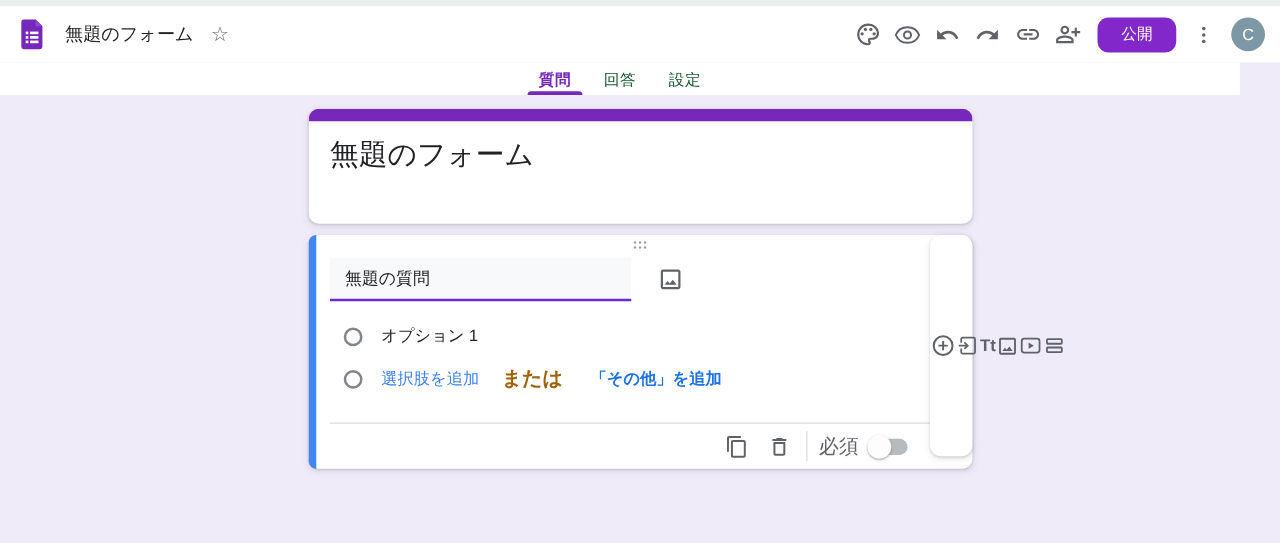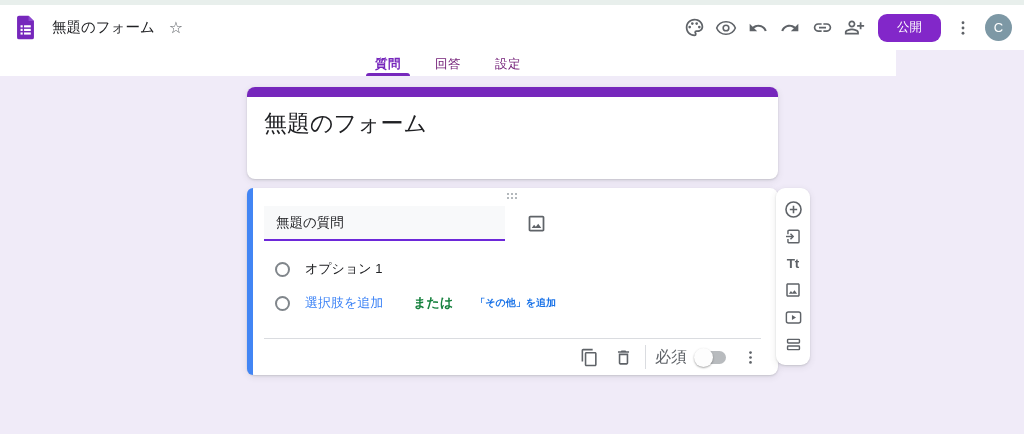--- a/index.html
+++ b/index.html
@@ -12,22 +12,22 @@
   .logo-btn { width:30px; height:30px; display:flex; align-items:center; justify-content:center; cursor:pointer; }
   .doc-title { font-size:14.5px; color:#202124; margin-left:8px; padding:2px 4px; }
   .star { font-size:16px; color:#5f6368; margin-left:10px; cursor:pointer; }
   .header-right { margin-left:auto; display:flex; align-items:center; gap:0; }
   .icon-btn { width:32px; height:32px; border:none; background:transparent; border-radius:50%; display:flex; align-items:center; justify-content:center; cursor:pointer; }
   .icon-btn svg { display:block; }
   .publish-btn { margin:0 6px 0 8px; height:28px; padding:0 19px; background:#8227c9; color:#fff; border:none; border-radius:9px; font-size:12.5px; font-family:inherit; cursor:pointer; display:flex; align-items:center; }
   .avatar { width:27px; height:27px; border-radius:50%; background:#7d98a5; color:#fff; font-size:13px; display:flex; align-items:center; justify-content:center; margin-left:6px; cursor:pointer; }
 
   
-  .tabbar { position:absolute; top:50px; left:0; width:896px; height:26px; background:#fff; display:flex; justify-content:center; gap:28px; }
-  .tab { position:relative; height:26px; padding:2px 3px 0; font-size:12.5px; color:#701a75; background:none; border:none; font-family:inherit; cursor:pointer; letter-spacing:.5px; }
+  .tabbar { position:absolute; top:50px; left:0; width:992px; height:26px; background:#fff; display:flex; justify-content:center; gap:20px; }
+  .tab { position:relative; height:26px; padding:2px 3px 0; font-size:12.5px; color:#14532d; background:none; border:none; font-family:inherit; cursor:pointer; letter-spacing:.5px; }
   .tab.active { color:#7627bc; font-weight:bold; }
   .tab.active::after { content:""; position:absolute; left:-6px; right:-6px; bottom:0; height:3px; background:#7627bc; border-radius:3px 3px 0 0; }
 
   
   .main { position:absolute; top:76px; left:0; width:1024px; height:358px; background:#f0ebf8; }
 
   .card { position:absolute; background:#fff; border-radius:8px; box-shadow:0 1px 2px rgba(60,64,67,.18), 0 2px 6px 1px rgba(60,64,67,.08); }
 
   
   .title-card { left:247px; top:11px; width:531px; height:92px; overflow:hidden; }
@@ -47,33 +47,33 @@
   .type-select { margin-left:auto; width:205px; height:35px; border:1px solid #c6c9cc; border-radius:4px; background:#fff; display:flex; align-items:center; padding:0 12px; cursor:pointer; }
   .type-select .label { font-size:12.5px; color:#202124; margin-left:11px; }
   .caret { margin-left:auto; width:0; height:0; border-left:4.5px solid transparent; border-right:4.5px solid transparent; border-top:5px solid #5f6368; }
 
   .opt-row { position:absolute; left:28px; display:flex; align-items:center; gap:15px; height:18px; }
   .opt-1 { top:72px; }
   .opt-add { top:106px; }
   .radio-circle { width:15px; height:15px; border:2px solid #80868b; border-radius:50%; flex:0 0 auto; }
   .opt-label { font-size:13px; color:#202124; }
   .opt-add .ghost { color:#3b82f6; font-size:13px; }
-  .opt-add .or { color:#15803d; font-size:13px; font-weight:bold; margin-left:15px; }
-  .opt-add .link { color:#1a73e8; font-size:10px; font-weight:bold; margin-left:7px; cursor:pointer; }
+  .opt-add .or { color:#a16207; font-size:16px; font-weight:bold; margin-left:3px; }
+  .opt-add .link { color:#1a73e8; font-size:13px; font-weight:bold; margin-left:7px; cursor:pointer; }
 
   .q-divider { position:absolute; left:17px; right:17px; top:150px; height:1px; background:#dadce0; }
   .q-footer { position:absolute; left:17px; right:11px; top:151px; bottom:0; display:flex; align-items:center; justify-content:flex-end; }
   .q-footer .icon-btn { width:34px; height:34px; }
   .v-divider { width:1px; height:24px; background:#dadce0; margin:0 9px 0 5px; }
   .req-label { font-size:16px; color:#5f6368; margin-right:9px; }
   .toggle { position:relative; width:30px; height:13px; background:#b8bbbe; border-radius:7px; margin-right:7px; cursor:pointer; }
   .toggle .knob { position:absolute; left:-2px; top:-3px; width:19px; height:19px; border-radius:50%; background:#fdfdfd; box-shadow:0 1px 2px rgba(0,0,0,.35); }
 
   
-  .side-toolbar { position:absolute; left:776px; top:112px; width:34px; height:177px; background:#fff; border-radius:9px; box-shadow:0 1px 2px rgba(60,64,67,.18), 0 2px 6px 1px rgba(60,64,67,.08); display:flex; flex-direction:column; align-items:center; justify-content:space-between; padding:9px 0; }
+  .side-toolbar { position:absolute; left:744px; top:112px; width:34px; height:177px; background:#fff; border-radius:9px; box-shadow:0 1px 2px rgba(60,64,67,.18), 0 2px 6px 1px rgba(60,64,67,.08); display:flex; flex-direction:row; align-items:center; justify-content:space-between; padding:9px 0; }
   .side-toolbar .icon-btn { width:24px; height:24px; }
   .tt-glyph { font-size:13.5px; color:#5f6368; font-weight:bold; letter-spacing:0; }
 </style>
 </head>
 <body>
 
 <div class="top-strip"></div>
 
 <div class="header">
   <div class="logo-btn">

